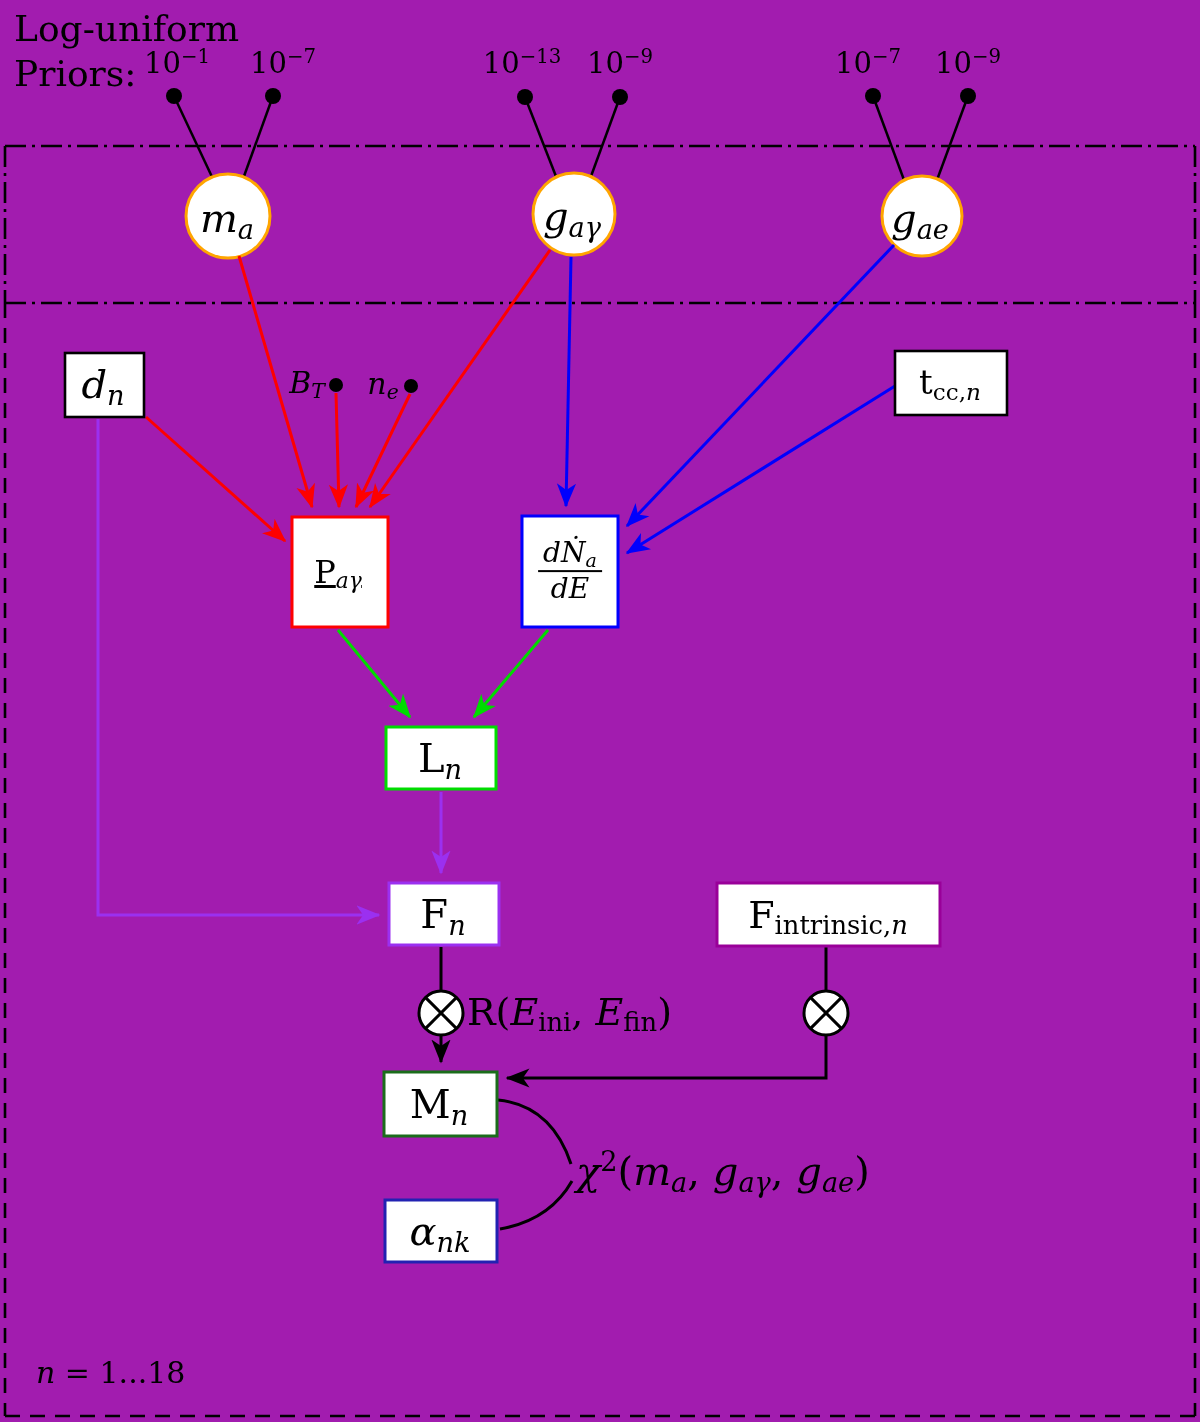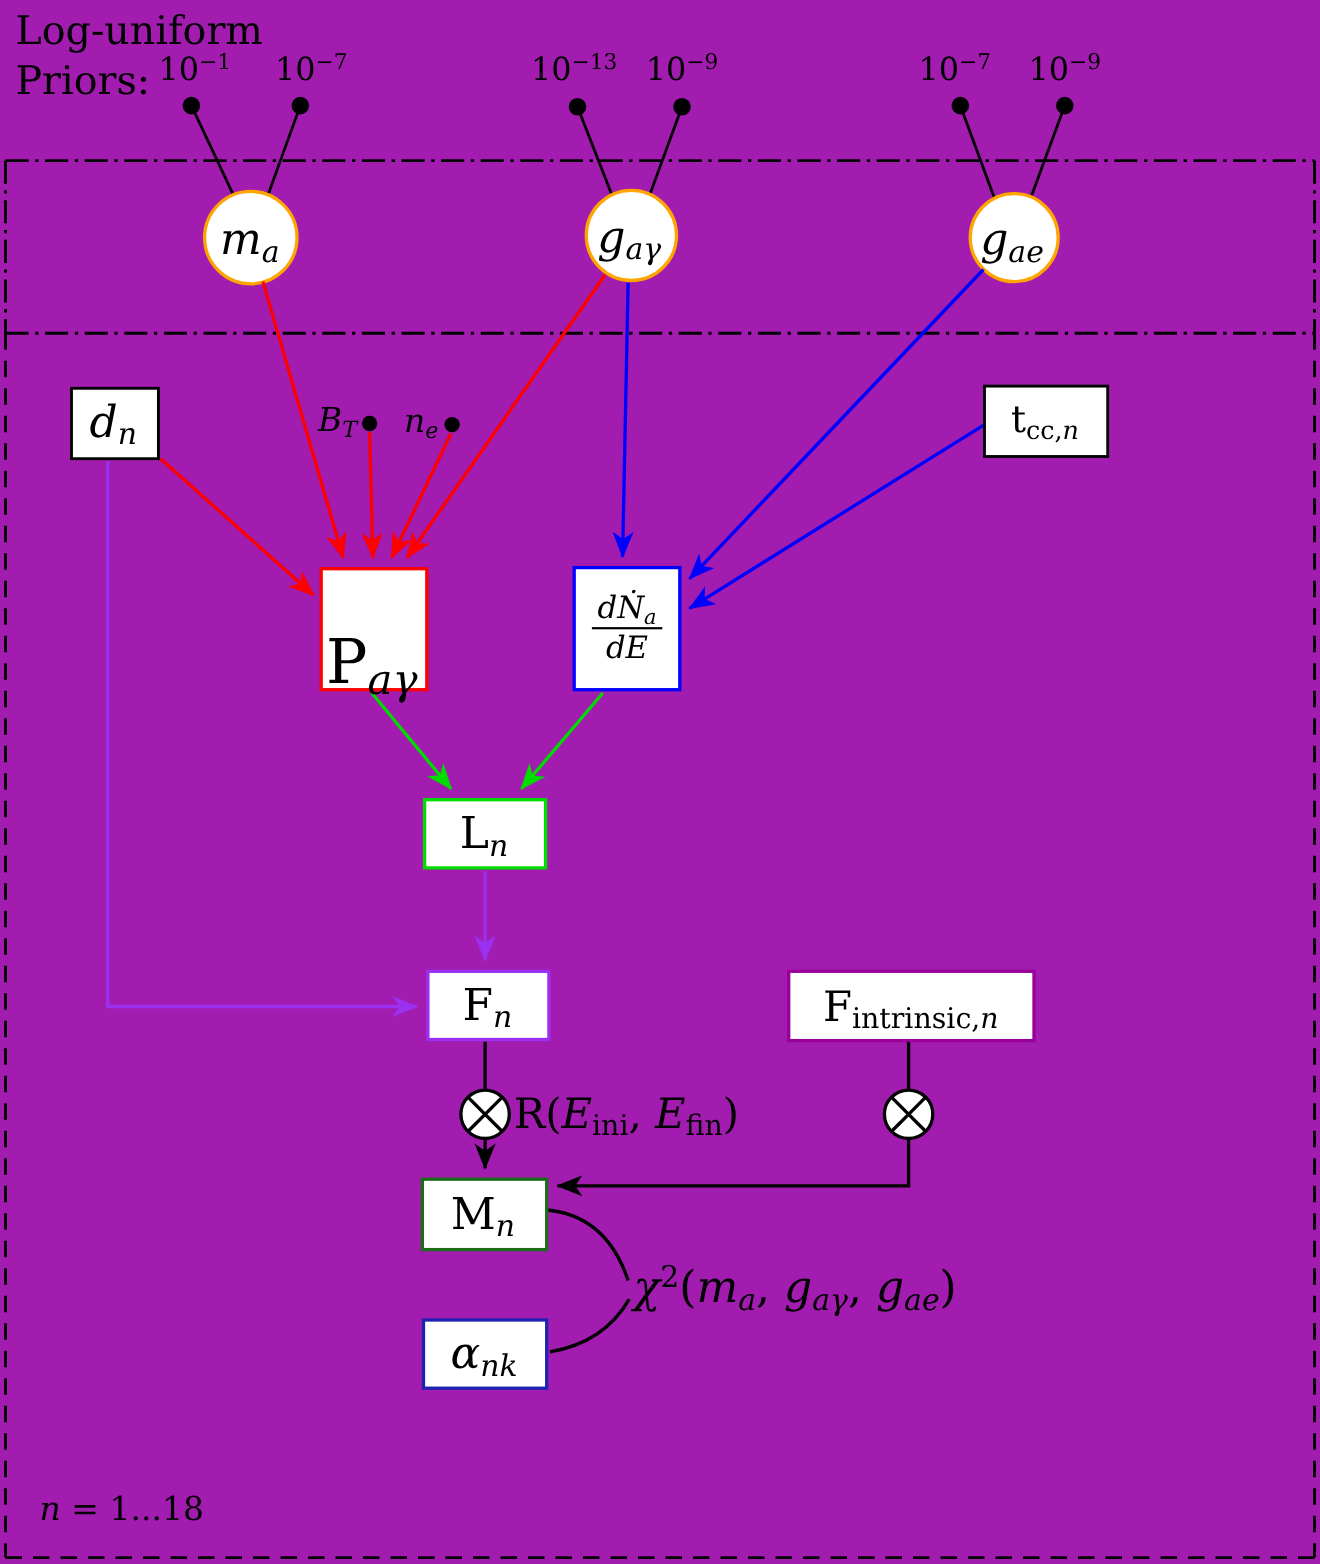--- a/index.html
+++ b/index.html
@@ -152,21 +152,21 @@
   <div class="t prior-val center" style="left:968px;top:63px;"><span>10</span><sup>−9</sup></div>
 
   <div class="t circle-label center" style="left:227px;top:218px;"><span class="it">m</span><sub class="it">a</sub></div>
   <div class="t circle-label center" style="left:572px;top:216px;"><span class="it">g</span><sub class="it">aγ</sub></div>
   <div class="t circle-label center" style="left:920px;top:218px;"><span class="it">g</span><sub class="it">ae</sub></div>
 
   <div class="t box-label center" style="left:103px;top:384px;"><span class="it">d</span><sub class="it">n</sub></div>
 
   <div class="t center" style="left:950px;top:382px;font-size:34px;"><span class="rm">t</span><sub><span class="rm">cc,</span><span class="it">n</span></sub></div>
 
-  <div class="t center" style="left:338px;top:603px;font-size:56px;"><span class="rm">P</span><sub class="it">aγ</sub></div>
+  <div class="t center" style="left:338px;top:572px;font-size:32px;text-decoration:underline;"><span class="rm">P</span><sub class="it">aγ</sub></div>
 
   <div class="t center" style="left:570px;top:571px;">
     <span class="frac">
       <span class="num"><span class="it">d</span><span class="it">Ṅ</span><sub class="it">a</sub></span>
       <span class="den it">dE</span>
     </span>
   </div>
 
   <div class="t box-label center" style="left:440px;top:758px;"><span class="rm">L</span><sub class="it">n</sub></div>
 

